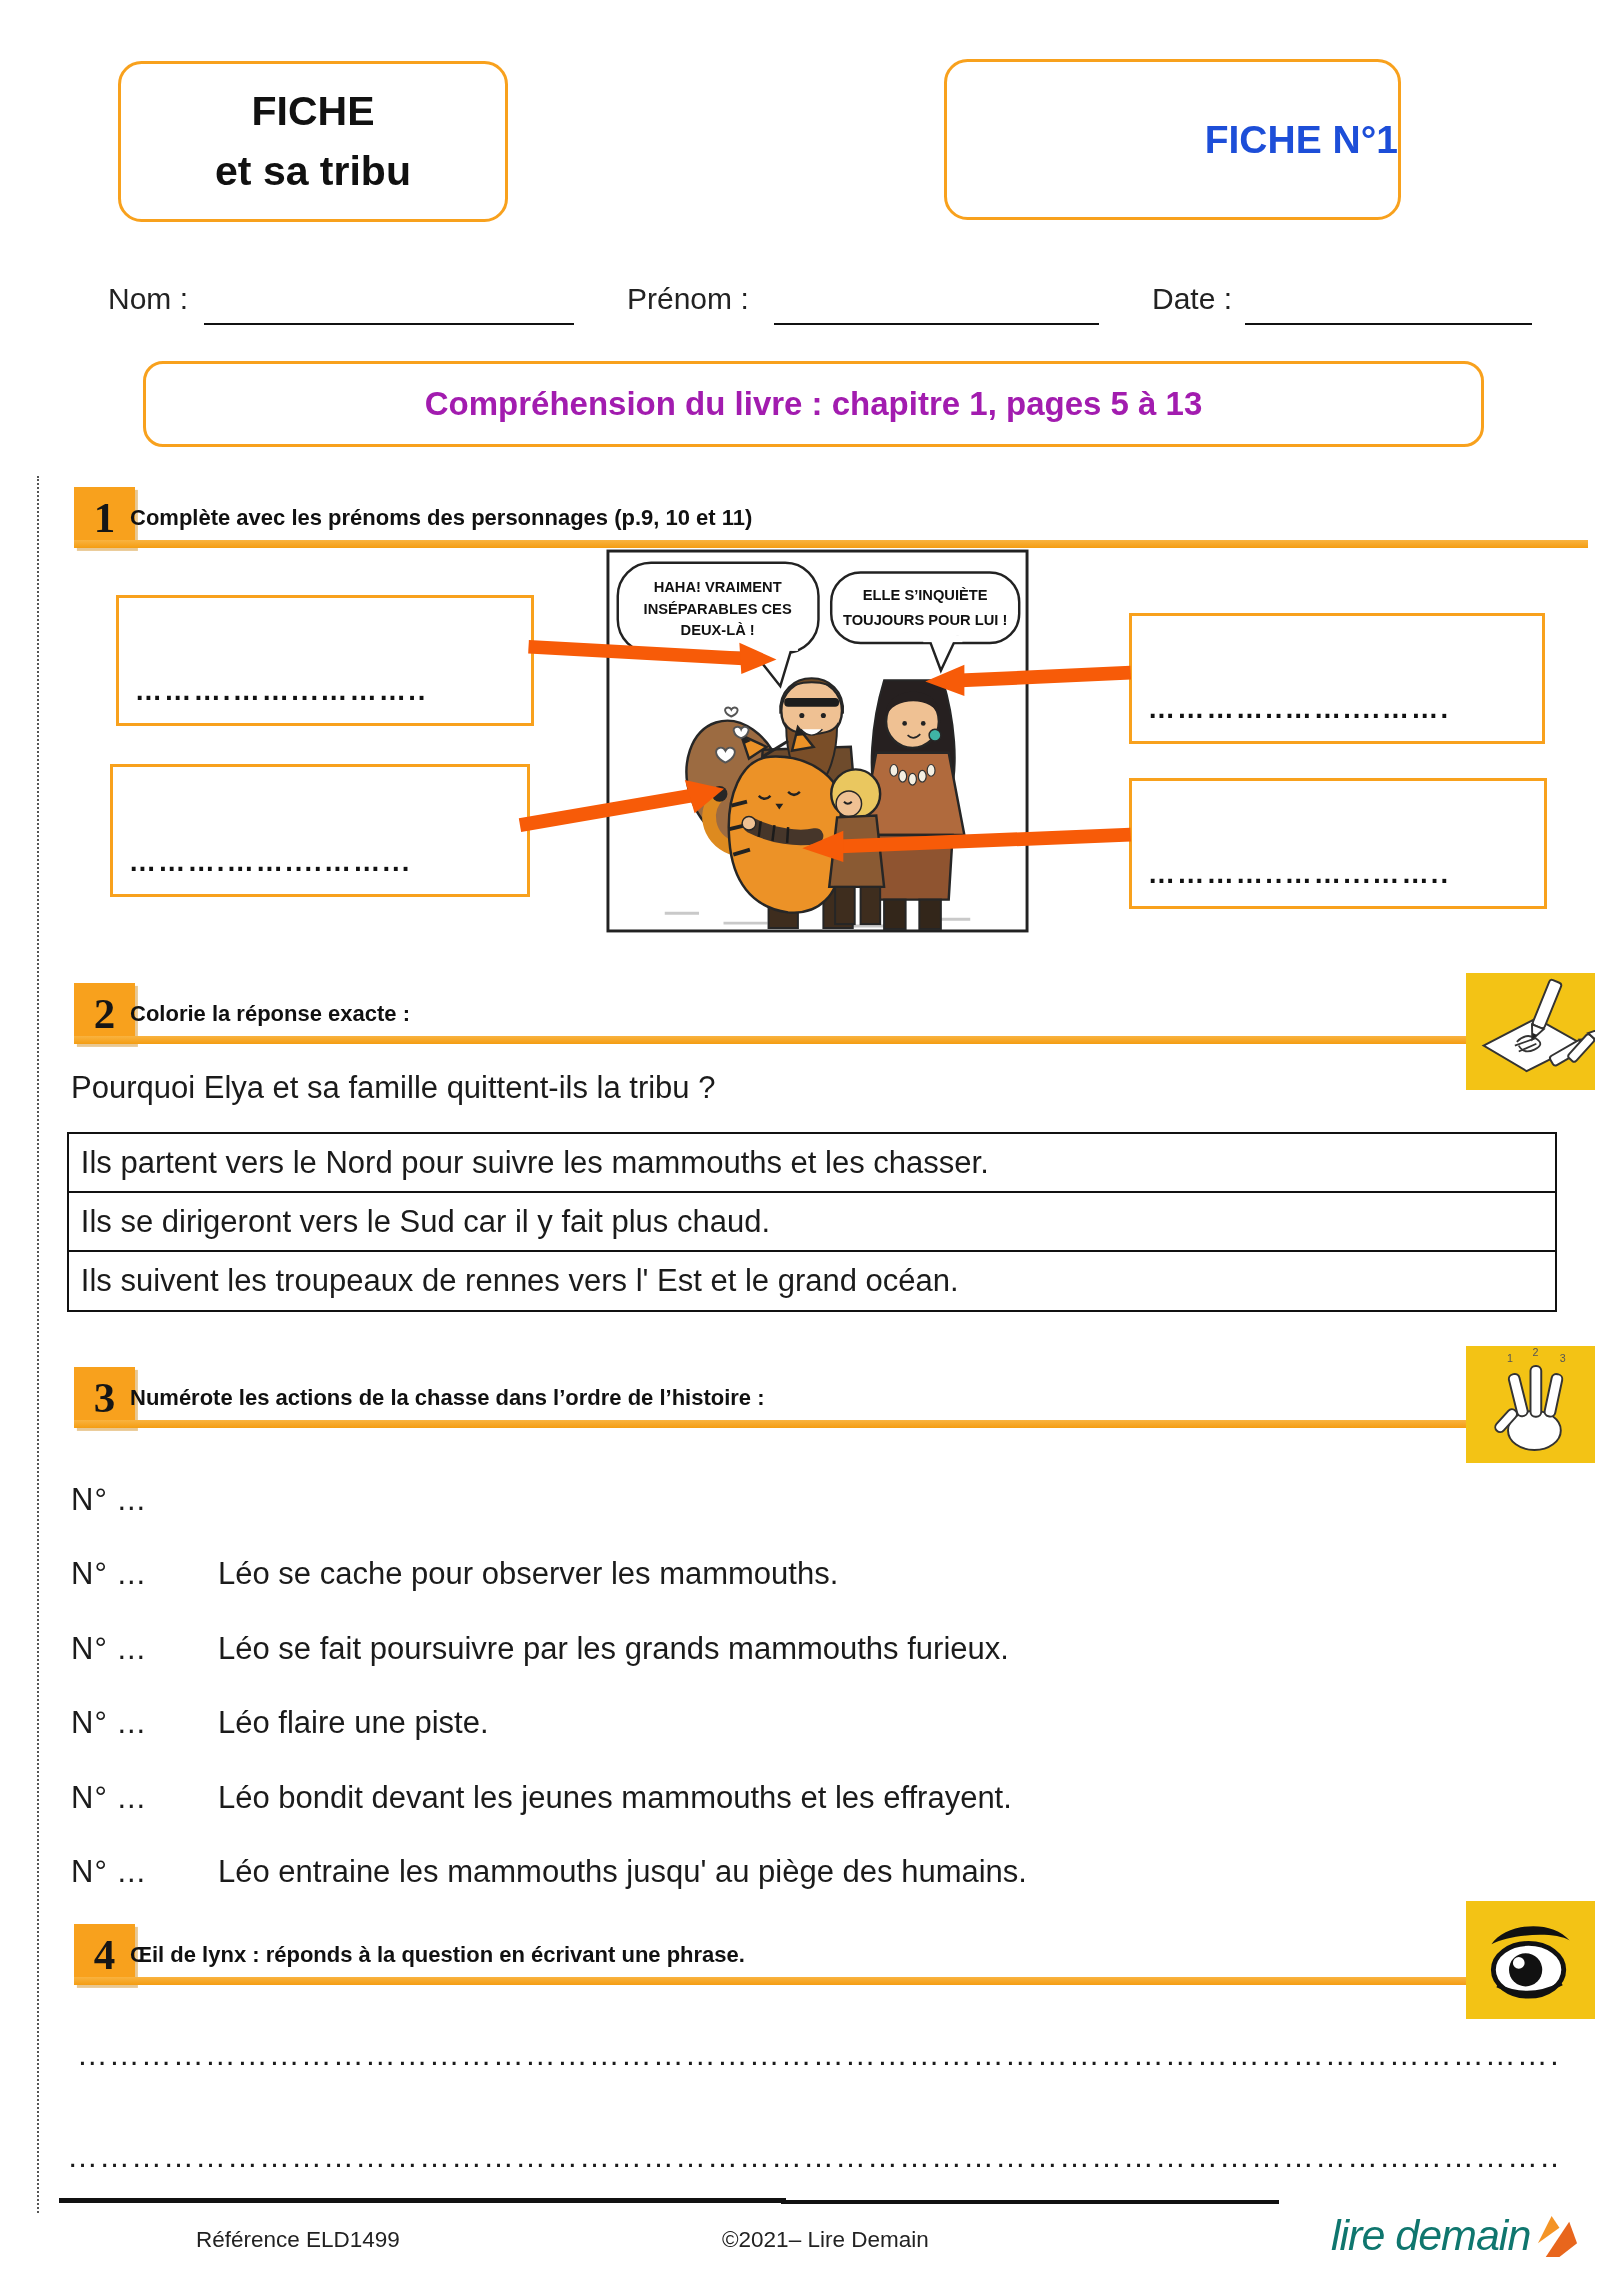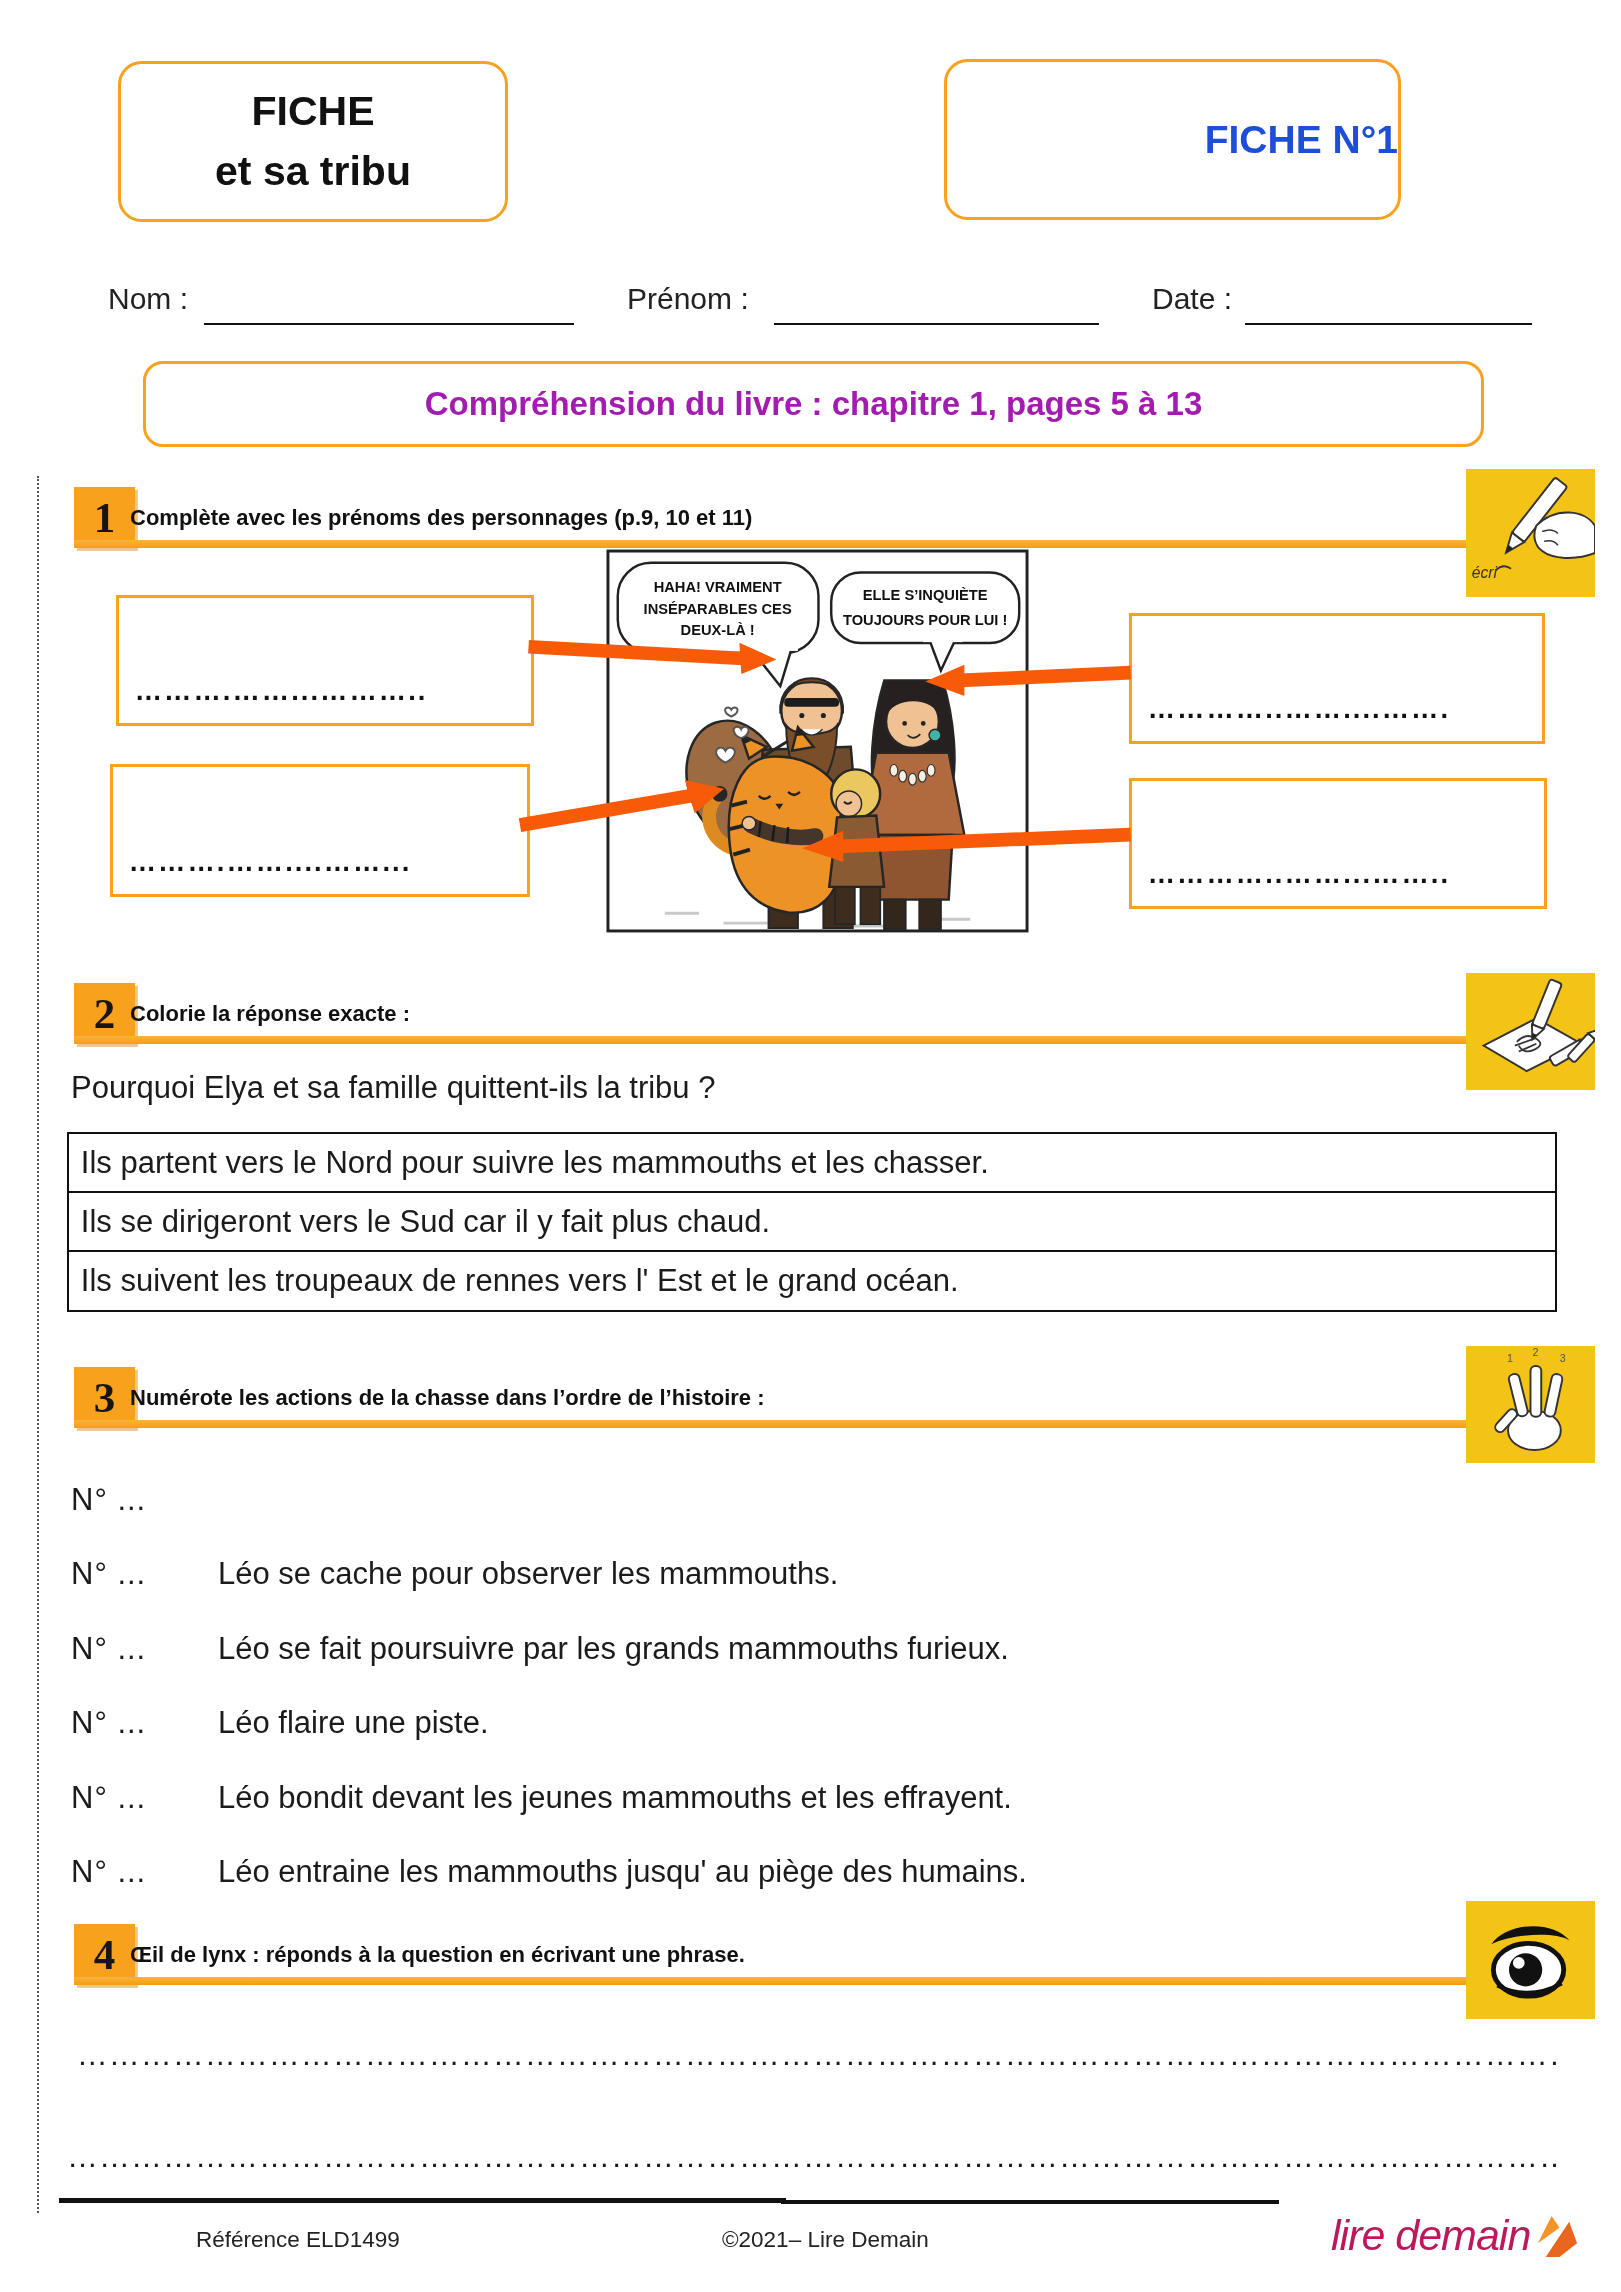--- a/index.html
+++ b/index.html
@@ -54,21 +54,21 @@
   .q4-row{position:absolute;left:67px;top:2037px;width:1492px;display:flex;align-items:baseline;
           font-size:31px;color:#1b1b1b;}
   .q4-row .dotsfill{flex:1;overflow:hidden;white-space:nowrap;letter-spacing:1px;margin-left:9.8px;}
   .dots-line{position:absolute;left:67px;top:2139px;width:1492px;overflow:hidden;white-space:nowrap;
              font-size:31px;letter-spacing:1px;color:#1b1b1b;}
 
   
   .foot-line{position:absolute;background:#111;}
   .foot-text{position:absolute;font-size:22.5px;color:#222;white-space:nowrap;}
   .logo{position:absolute;left:1331px;top:2211px;display:flex;align-items:center;}
-  .logo .logo-text{font-style:italic;font-size:43px;letter-spacing:-1px;color:#be185d;}
+  .logo .logo-text{font-style:italic;font-size:43px;letter-spacing:-1px;color:#0f766e;}
   svg text{font-family:"Liberation Sans",sans-serif;}
 </style>
 </head>
 <body>
 
 <div class="page">
 
   <div class="obox elya-box">
     <div>FICHE</div>
     <div>et sa tribu</div>
@@ -86,33 +86,20 @@
 
   <div class="obox title-box">
     <span>Compréhension du livre : chapitre 1, pages 5 à 13</span>
   </div>
 
   <div class="margin-dotted"></div>
 
   <div class="sec-num" style="left:74px;top:487px;">1</div>
   <div class="sec-bar" style="left:74px;top:540px;width:1514px;"></div>
   <div class="sec-title" style="left:130px;top:487px;">Complète avec les prénoms des personnages (p.9, 10 et 11)</div>
-  <div class="sec-icon" style="left:1466px;top:469px;width:129px;height:128px;">
-    <svg width="129" height="128" viewBox="0 0 132 131">
-      <g transform="rotate(38 66 52)">
-        <rect x="59" y="2" width="16" height="72" rx="3" fill="#fff" stroke="#333" stroke-width="2"></rect>
-        <polygon points="59,74 75,74 67,94" fill="#fff" stroke="#333" stroke-width="2"></polygon>
-        <polygon points="64,86 70,86 67,94" fill="#222"></polygon>
-      </g>
-      <path d="M72,58 C92,38 122,42 132,58 L132,86 C112,94 88,92 78,84 C70,78 68,68 72,58 Z" fill="#fff" stroke="#333" stroke-width="2"></path>
-      <path d="M78,64 q10,-4 16,2 M80,74 q10,-2 14,4" stroke="#333" stroke-width="1.6" fill="none"></path>
-      <path d="M30,104 q8,-8 16,-2" stroke="#333" stroke-width="2" fill="none"></path>
-      <text x="6" y="112" font-size="16" font-style="italic" fill="#333">écri</text>
-    </svg>
-  </div>
 
   <svg class="comic" viewBox="0 0 432 392">
     <rect x="2" y="2" width="428" height="388" fill="#fff" stroke="#222" stroke-width="3"></rect>
 
     <g stroke="#c9c9c9" stroke-width="3">
       <line x1="120" y1="382" x2="165" y2="382"></line>
         <line x1="250" y1="385" x2="300" y2="385"></line>
       <line x1="330" y1="378" x2="372" y2="378"></line>
         <line x1="60" y1="372" x2="95" y2="372"></line>
     </g>

